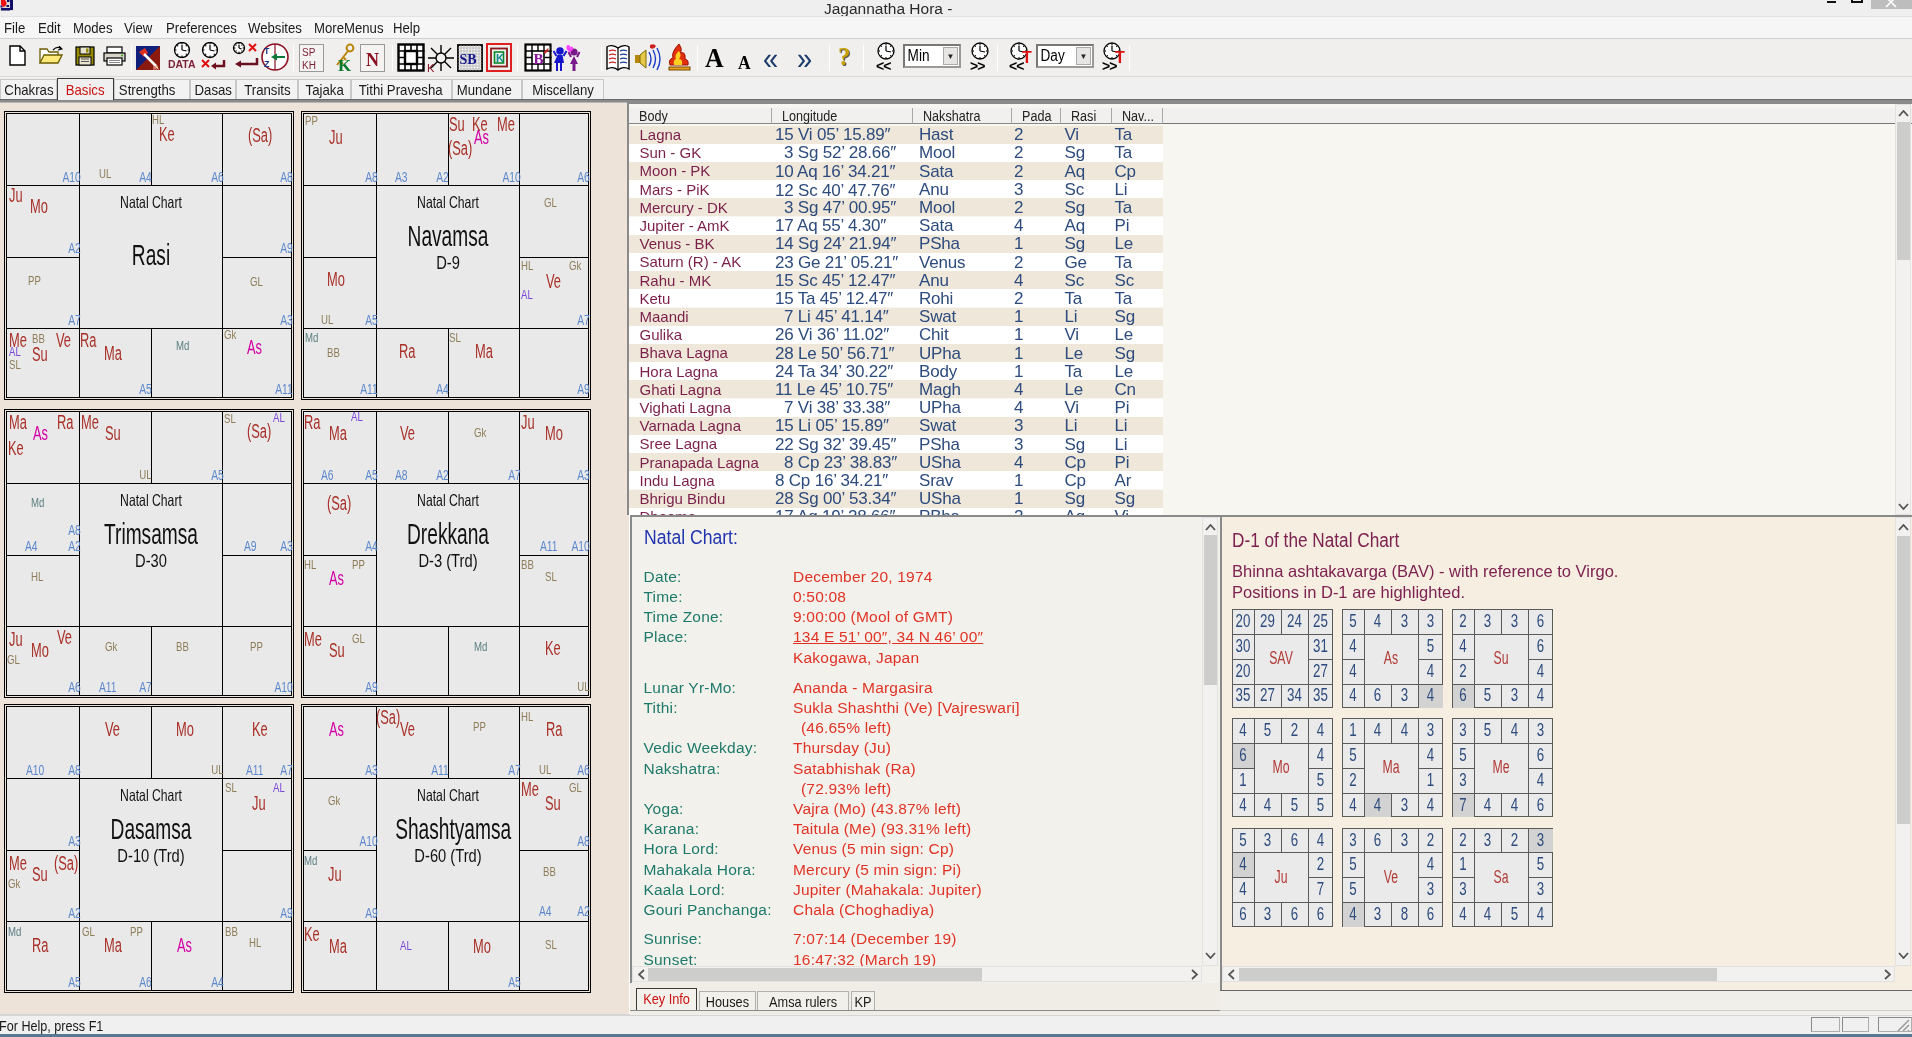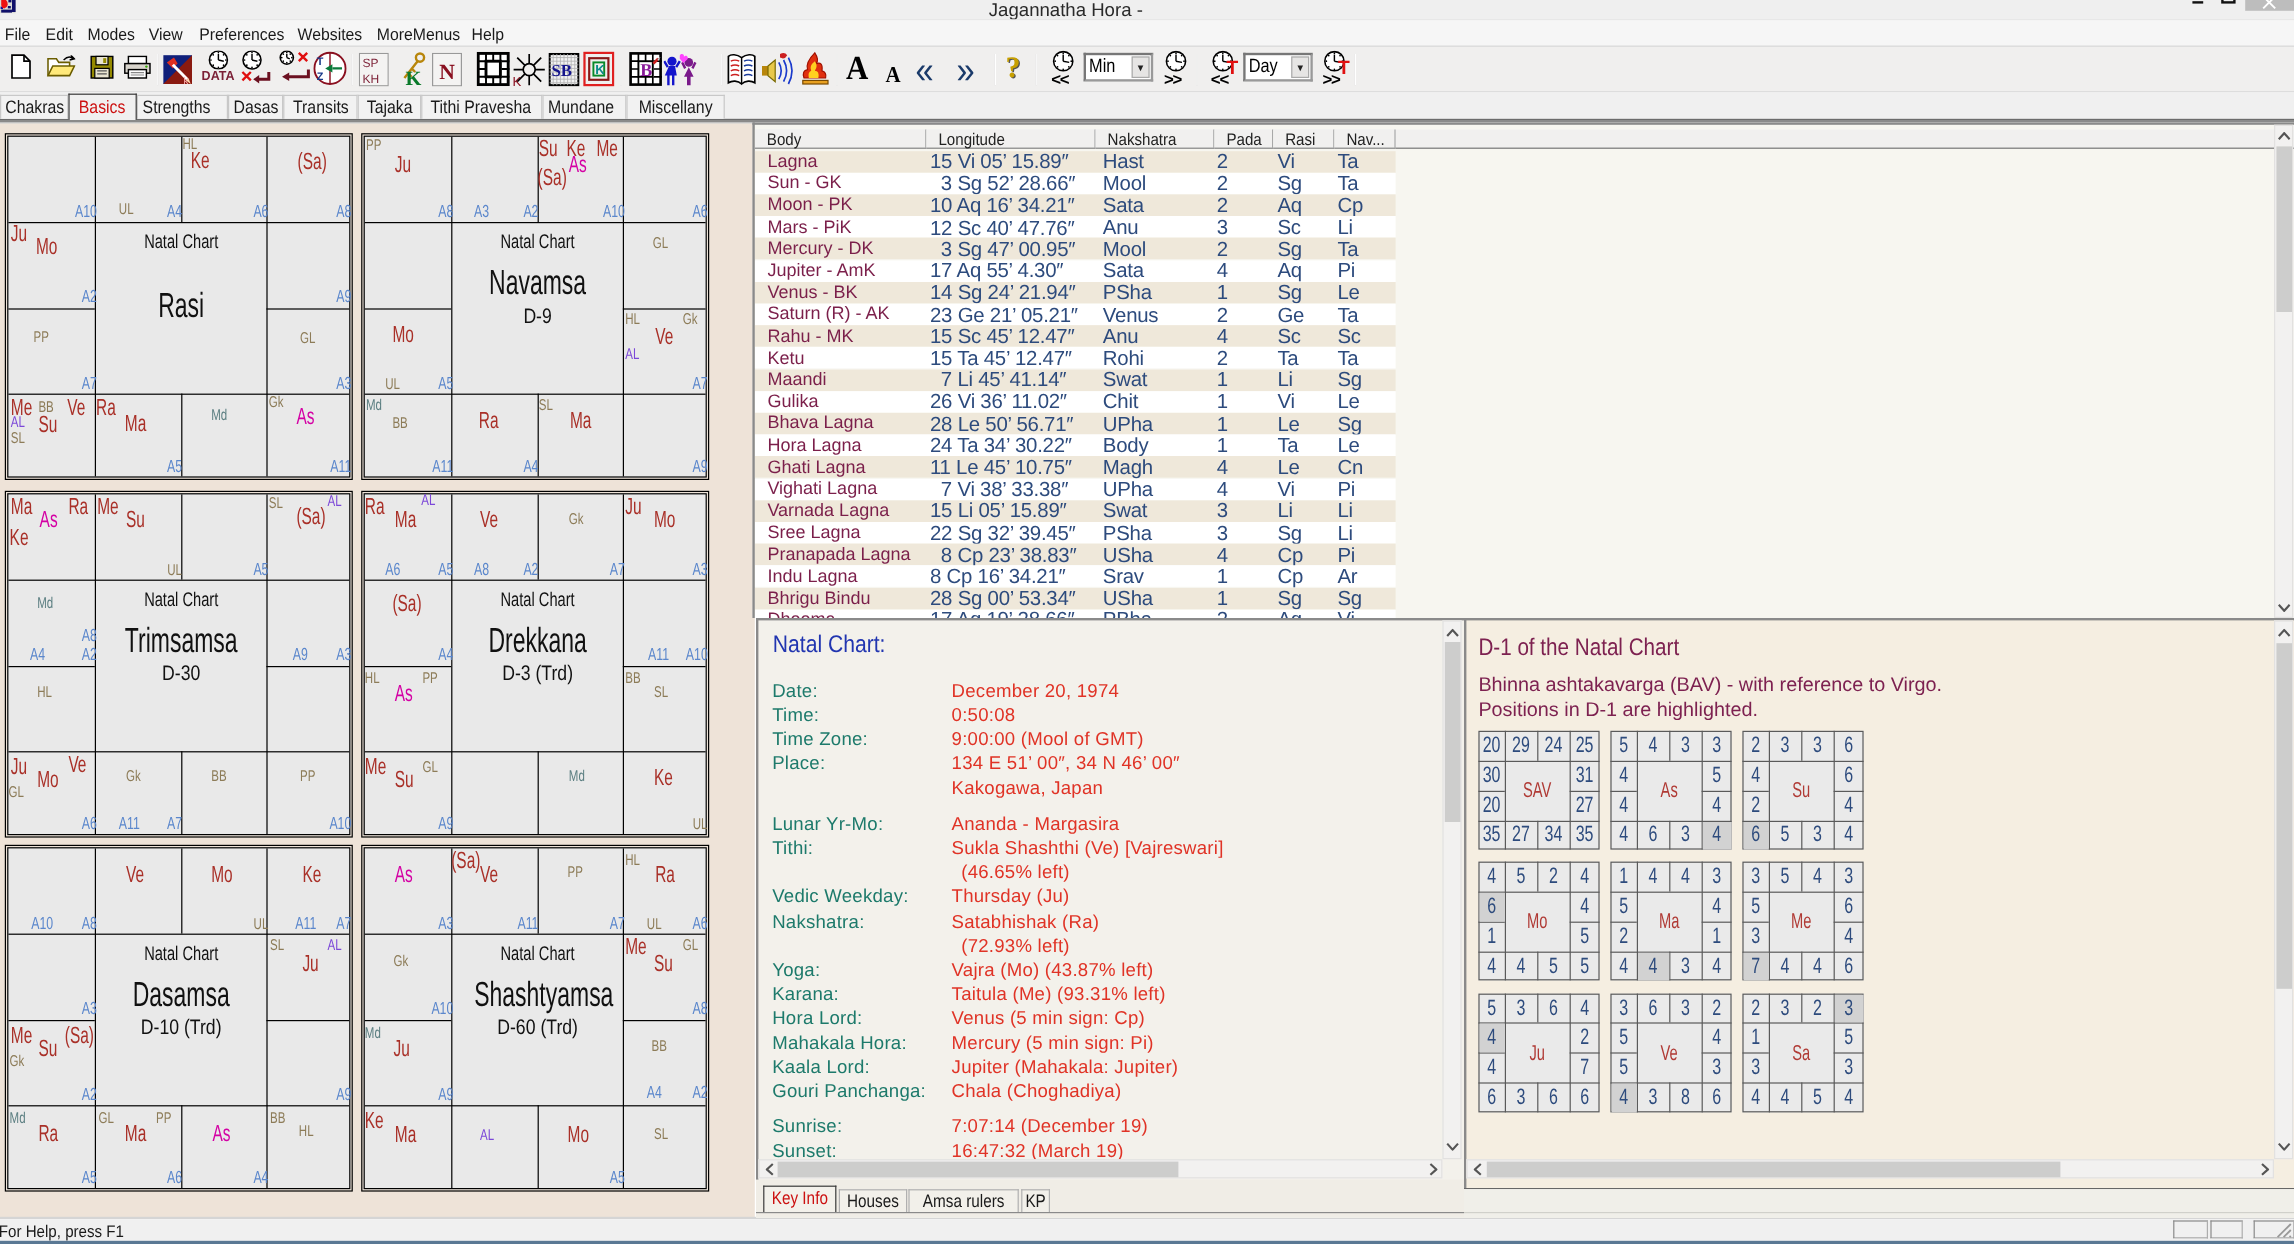--- a/index.html
+++ b/index.html
@@ -740,21 +740,21 @@
 <div class="sbthumb" style="left:1896.5px;top:122px;width:13px;height:138px"></div>
 <div class="ab" style="left:630px;top:515px;width:590px;height:474.5px;background:#f3f1eb;border-left:2px solid #8a8a8a;border-top:2px solid #8a8a8a;overflow:hidden"></div>
 <div class="t " style="left:643.5px;top:527px;font-size:20px;color:#2135b0;transform:scaleX(.88);transform-origin:0 0">Natal Chart:</div>
 <div class="t nlab" style="left:643.5px;top:568.7px;">Date:</div>
 <div class="t nval" style="left:793px;top:568.7px;">December 20, 1974</div>
 <div class="t nlab" style="left:643.5px;top:588.9000000000001px;">Time:</div>
 <div class="t nval" style="left:793px;top:588.9000000000001px;">0:50:08</div>
 <div class="t nlab" style="left:643.5px;top:609.1px;">Time Zone:</div>
 <div class="t nval" style="left:793px;top:609.1px;">9:00:00 (Mool of GMT)</div>
 <div class="t nlab" style="left:643.5px;top:629.3000000000001px;">Place:</div>
-<div class="t nval" style="left:793px;top:629.3000000000001px;">134 E 51’ 00″, 34 N 46’ 00″</div>
+<div class="t nval" style="left:793px;top:629.3000000000001px;text-decoration:underline;">134 E 51’ 00″, 34 N 46’ 00″</div>
 <div class="t nval" style="left:793px;top:649.5px;">Kakogawa, Japan</div>
 <div class="t nlab" style="left:643.5px;top:679.7px;">Lunar Yr-Mo:</div>
 <div class="t nval" style="left:793px;top:679.7px;">Ananda - Margasira</div>
 <div class="t nlab" style="left:643.5px;top:699.9000000000001px;">Tithi:</div>
 <div class="t nval" style="left:793px;top:699.9000000000001px;">Sukla Shashthi (Ve) [Vajreswari]</div>
 <div class="t nval" style="left:801px;top:720.1px;">(46.65% left)</div>
 <div class="t nlab" style="left:643.5px;top:740.3000000000001px;">Vedic Weekday:</div>
 <div class="t nval" style="left:793px;top:740.3000000000001px;">Thursday (Ju)</div>
 <div class="t nlab" style="left:643.5px;top:760.5px;">Nakshatra:</div>
 <div class="t nval" style="left:793px;top:760.5px;">Satabhishak (Ra)</div>

